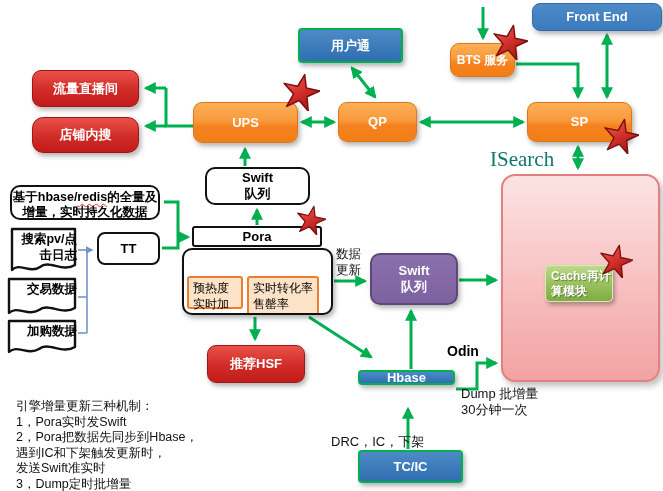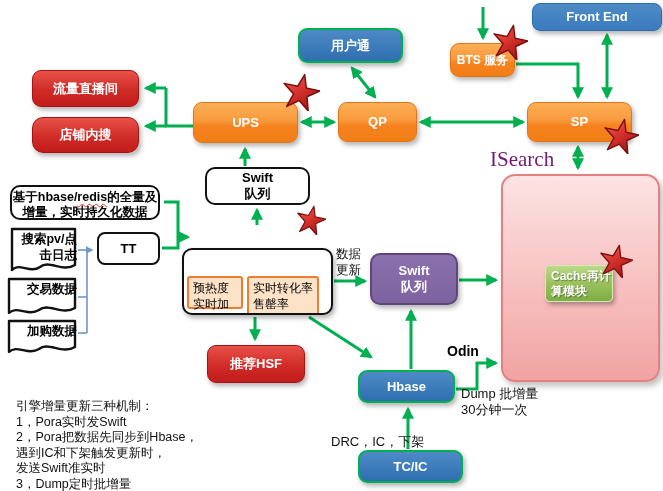--- a/index.html
+++ b/index.html
@@ -11,21 +11,21 @@
        box-sizing:border-box;}
   .orange{background:linear-gradient(180deg,#FCAF56 0%,#F99A3D 45%,#F5821F 60%,#F17E15 100%);
           color:#fff;border:1px solid #E0761A;border-radius:9px;
           box-shadow:2px 3px 5px rgba(0,0,0,.3);}
   .redbox{background:linear-gradient(180deg,#E85149 0%,#D02C27 55%,#C11B1B 100%);
           color:#fff;border:1px solid #A31414;border-radius:9px;
           box-shadow:2px 3px 5px rgba(0,0,0,.3);}
   .bluebox{background:linear-gradient(180deg,#4D8AC6 0%,#3B7BBE 100%);color:#fff;
           border:1px solid #2F6CA8;border-radius:8px;box-shadow:2px 3px 5px rgba(0,0,0,.3);}
   .bluegreen{background:linear-gradient(180deg,#4D8AC6 0%,#2F6FB0 100%);color:#fff;
-          border:2.5px solid #00B050;border-radius:9px;box-shadow:2px 3px 5px rgba(0,0,0,.3);}
+          border:2.5px solid #00B050;border-radius:4px;box-shadow:2px 3px 5px rgba(0,0,0,.3);}
   .whitebox{background:#fff;color:#000;border:2.5px solid #111;border-radius:10px;font-weight:600;}
   .purplebox{background:linear-gradient(180deg,#8A70AC 0%,#7D62A0 100%);color:#fff;
           border:2px solid #5E4878;border-radius:10px;box-shadow:2px 3px 5px rgba(0,0,0,.3);}
   .pinkpanel{background:linear-gradient(180deg,#FCE3E3 0%,#F7BCBC 60%,#F2A3A3 100%);
           border:2px solid #E38080;border-radius:14px;box-shadow:3px 4px 6px rgba(0,0,0,.25);}
   .greenbox{background:linear-gradient(180deg,#BCD98A 0%,#9CC45F 45%,#7FAC45 100%);
           color:#fff;border:1.5px solid #D9EBB4;border-radius:5px;font-weight:bold;font-size:12px;
           text-shadow:1px 1px 1px rgba(0,0,0,.35);box-shadow:2px 3px 4px rgba(0,0,0,.3);}
   .doc{position:absolute;z-index:2;}
   .doc .doctext{position:absolute;left:0;right:0;top:5px;text-align:right;font-weight:600;
@@ -101,25 +101,26 @@
   <div class="box redbox" style="left:32px;top:117px;width:107px;height:36px;border-radius:11px;">店铺内搜</div>
   <div class="box redbox" style="left:207px;top:345px;width:98px;height:38px;">推荐HSF</div>
 
   <div class="box orange" style="left:193px;top:102px;width:105px;height:41px;">UPS</div>
   <div class="box orange" style="left:338px;top:102px;width:79px;height:40px;">QP</div>
   <div class="box orange" style="left:527px;top:102px;width:105px;height:40px;">SP</div>
   <div class="box orange" style="left:450px;top:43px;width:65px;height:34px;font-size:12px;">BTS 服务</div>
 
   <div class="box bluebox" style="left:532px;top:3px;width:130px;height:28px;">Front End</div>
   <div class="box bluegreen" style="left:298px;top:28px;width:105px;height:35px;">用户通</div>
-  <div class="box bluegreen" style="left:358px;top:370px;width:97px;height:33px;">Hbase</div>
+  <div class="box bluegreen" style="left:358px;top:370px;width:97px;height:15px;">Hbase</div>
   <div class="box bluegreen" style="left:358px;top:450px;width:105px;height:33px;">TC/IC</div>
 
   <div class="box whitebox" style="left:205px;top:167px;width:105px;height:38px;">Swift
 队列</div>
+  <div class="box whitebox" style="left:192px;top:226px;width:130px;height:21px;border-radius:3px;">Pora</div>
   <div class="box whitebox" style="left:97px;top:232px;width:63px;height:33px;border-radius:8px;">TT</div>
   <div class="box whitebox" style="left:10px;top:185px;width:150px;height:35px;font-size:12.5px;display:block;padding-top:3px;"><span>基于hbase/</span><span class="wavy">redis</span><span>的全量及
 增量，实时持久化数据</span></div>
 
   <div class="doc" style="left:10px;top:227px;width:67px;height:48px;">
     <svg width="67" height="48">
       <path d="M2,2 L65,2 L65,38 C52,46 39,32 30,40 C20,47 9,35 2,43 Z" fill="#fff" stroke="#111" stroke-width="2.4" stroke-linejoin="round"></path>
     </svg>
     <div class="doctext">搜索pv/点
 击日志</div>
@@ -150,21 +151,21 @@
     </div>
   </div>
 
   <div class="box purplebox" style="left:370px;top:253px;width:88px;height:52px;">Swift
 队列</div>
 
   <div class="box pinkpanel" style="left:501px;top:174px;width:159px;height:208px;"></div>
   <div class="box greenbox" style="left:545px;top:265px;width:68px;height:37px;z-index:3;text-align:left;padding-left:5px;justify-content:flex-start;">Cache再计
 算模块</div>
 
-  <div class="lbl" style="left:490px;top:146px;font-family:'Liberation Serif',serif;font-size:21px;color:#701a75;">ISearch</div>
+  <div class="lbl" style="left:490px;top:146px;font-family:'Liberation Serif',serif;font-size:21px;color:#0f766e;">ISearch</div>
   <div class="lbl" style="left:336px;top:247px;font-size:12.5px;">数据
 更新</div>
   <div class="lbl" style="left:447px;top:343px;font-weight:bold;font-size:14px;color:#000;">Odin</div>
   <div class="lbl" style="left:461px;top:386px;font-size:13px;">Dump 批增量
 30分钟一次</div>
   <div class="lbl" style="left:331px;top:434px;font-size:13px;">DRC，IC，下架</div>
   <div class="lbl" style="left:16px;top:399px;font-size:12.5px;line-height:15.5px;">引擎增量更新三种机制：
 1，Pora实时发Swift
 2，Pora把数据先同步到Hbase，
 遇到IC和下架触发更新时，

